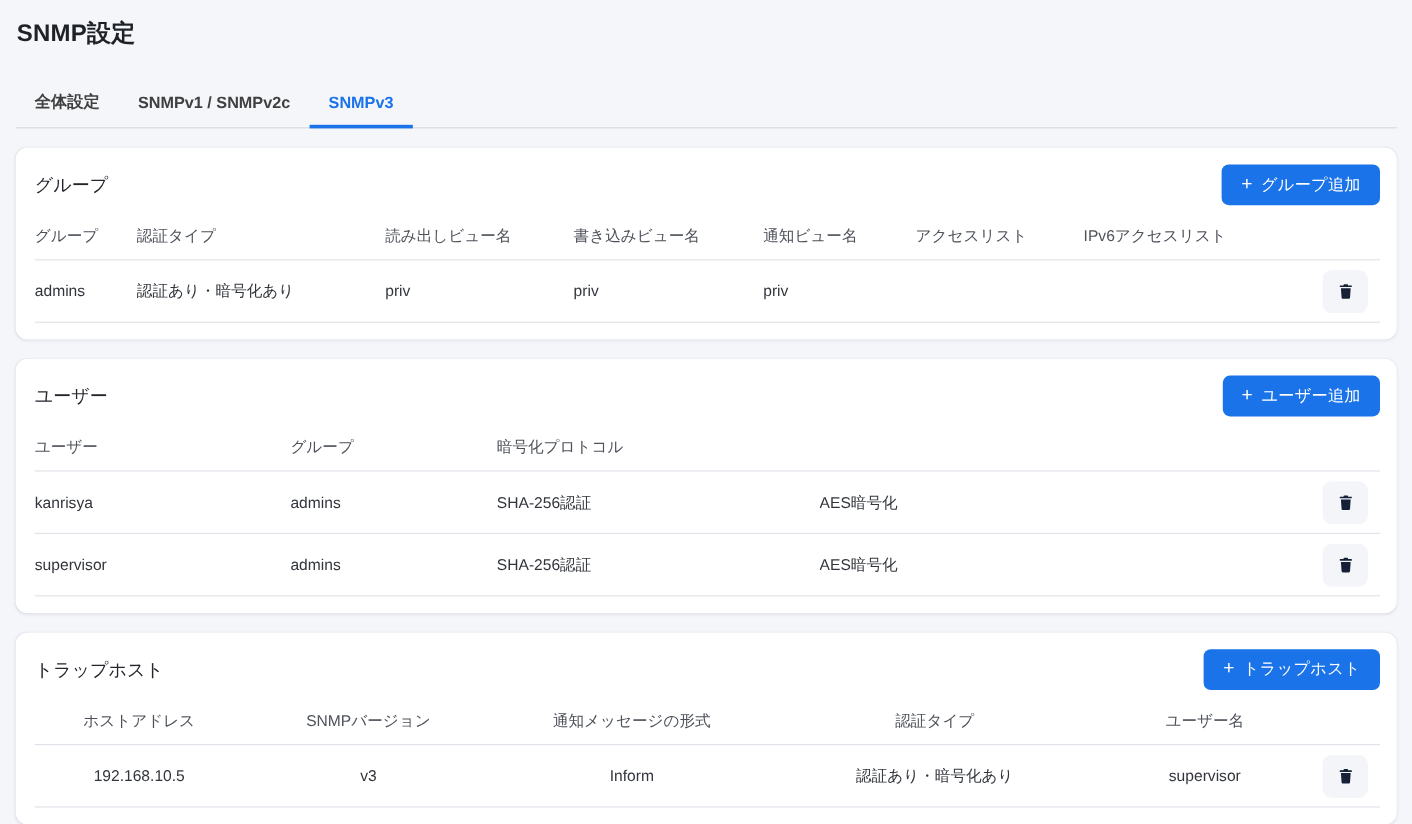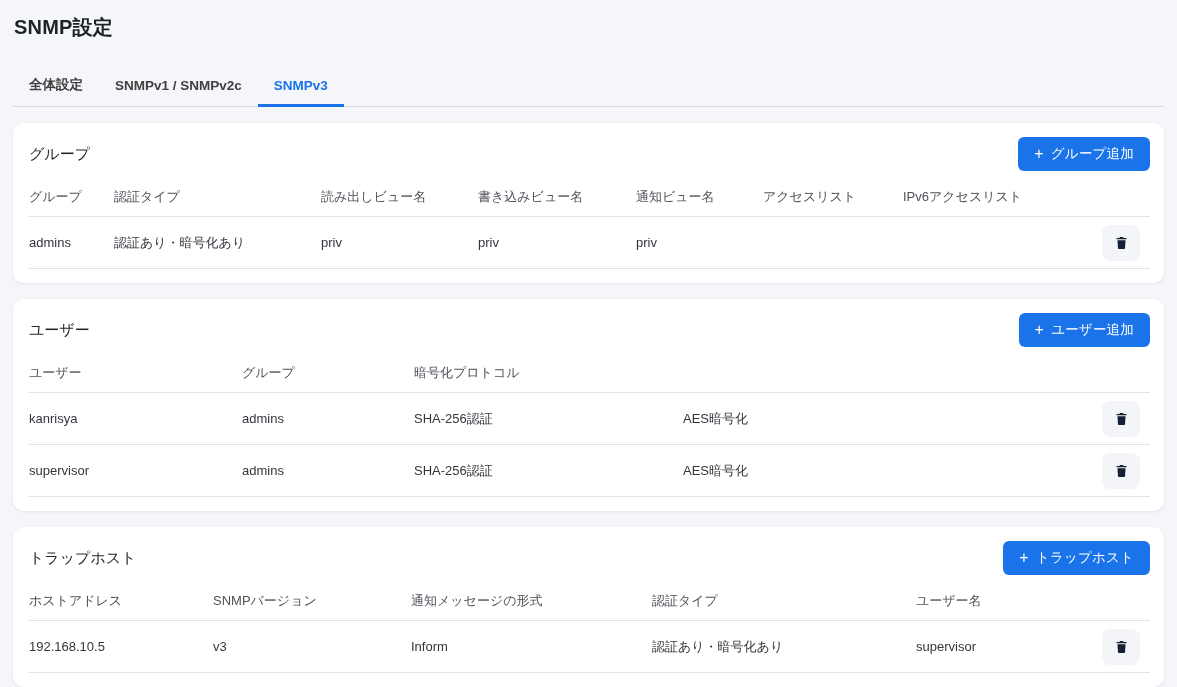--- a/index.html
+++ b/index.html
@@ -60,21 +60,21 @@
   
   .tbl{margin-top:6px;}
   .tr{display:grid;align-items:center;border-bottom:1px solid var(--divider);}
   .tr.thead{height:40px;}
   .tr.data{height:52px;}
   .th{font-size:13px;color:var(--th);padding-right:10px;white-space:nowrap;overflow:hidden;}
   .td{font-size:13px;color:var(--td);padding-right:10px;white-space:nowrap;overflow:hidden;}
   .cell-action{display:flex;justify-content:flex-end;}
   .tbl-groups .tr{grid-template-columns:85px 207px 157px 158px 127px 140px 1fr 48px;}
   .tbl-users  .tr{grid-template-columns:213px 172px 269px 1fr 48px;}
-  .tbl-traps  .tr{grid-template-columns:184px 198px 241px 264px 1fr 48px;}
+  .tbl-traps  .tr{grid-template-columns:184px 198px 241px 264px 1fr 48px;text-align:center;}
   .btn-del{
     width:40px;height:36px;border:none;border-radius:8px;
     background:var(--delbtn-bg);color:var(--icon-dark);
     display:flex;align-items:center;justify-content:center;cursor:pointer;
   }
   .btn-del svg{display:block;}
 </style>
 </head>
 <body>
 

